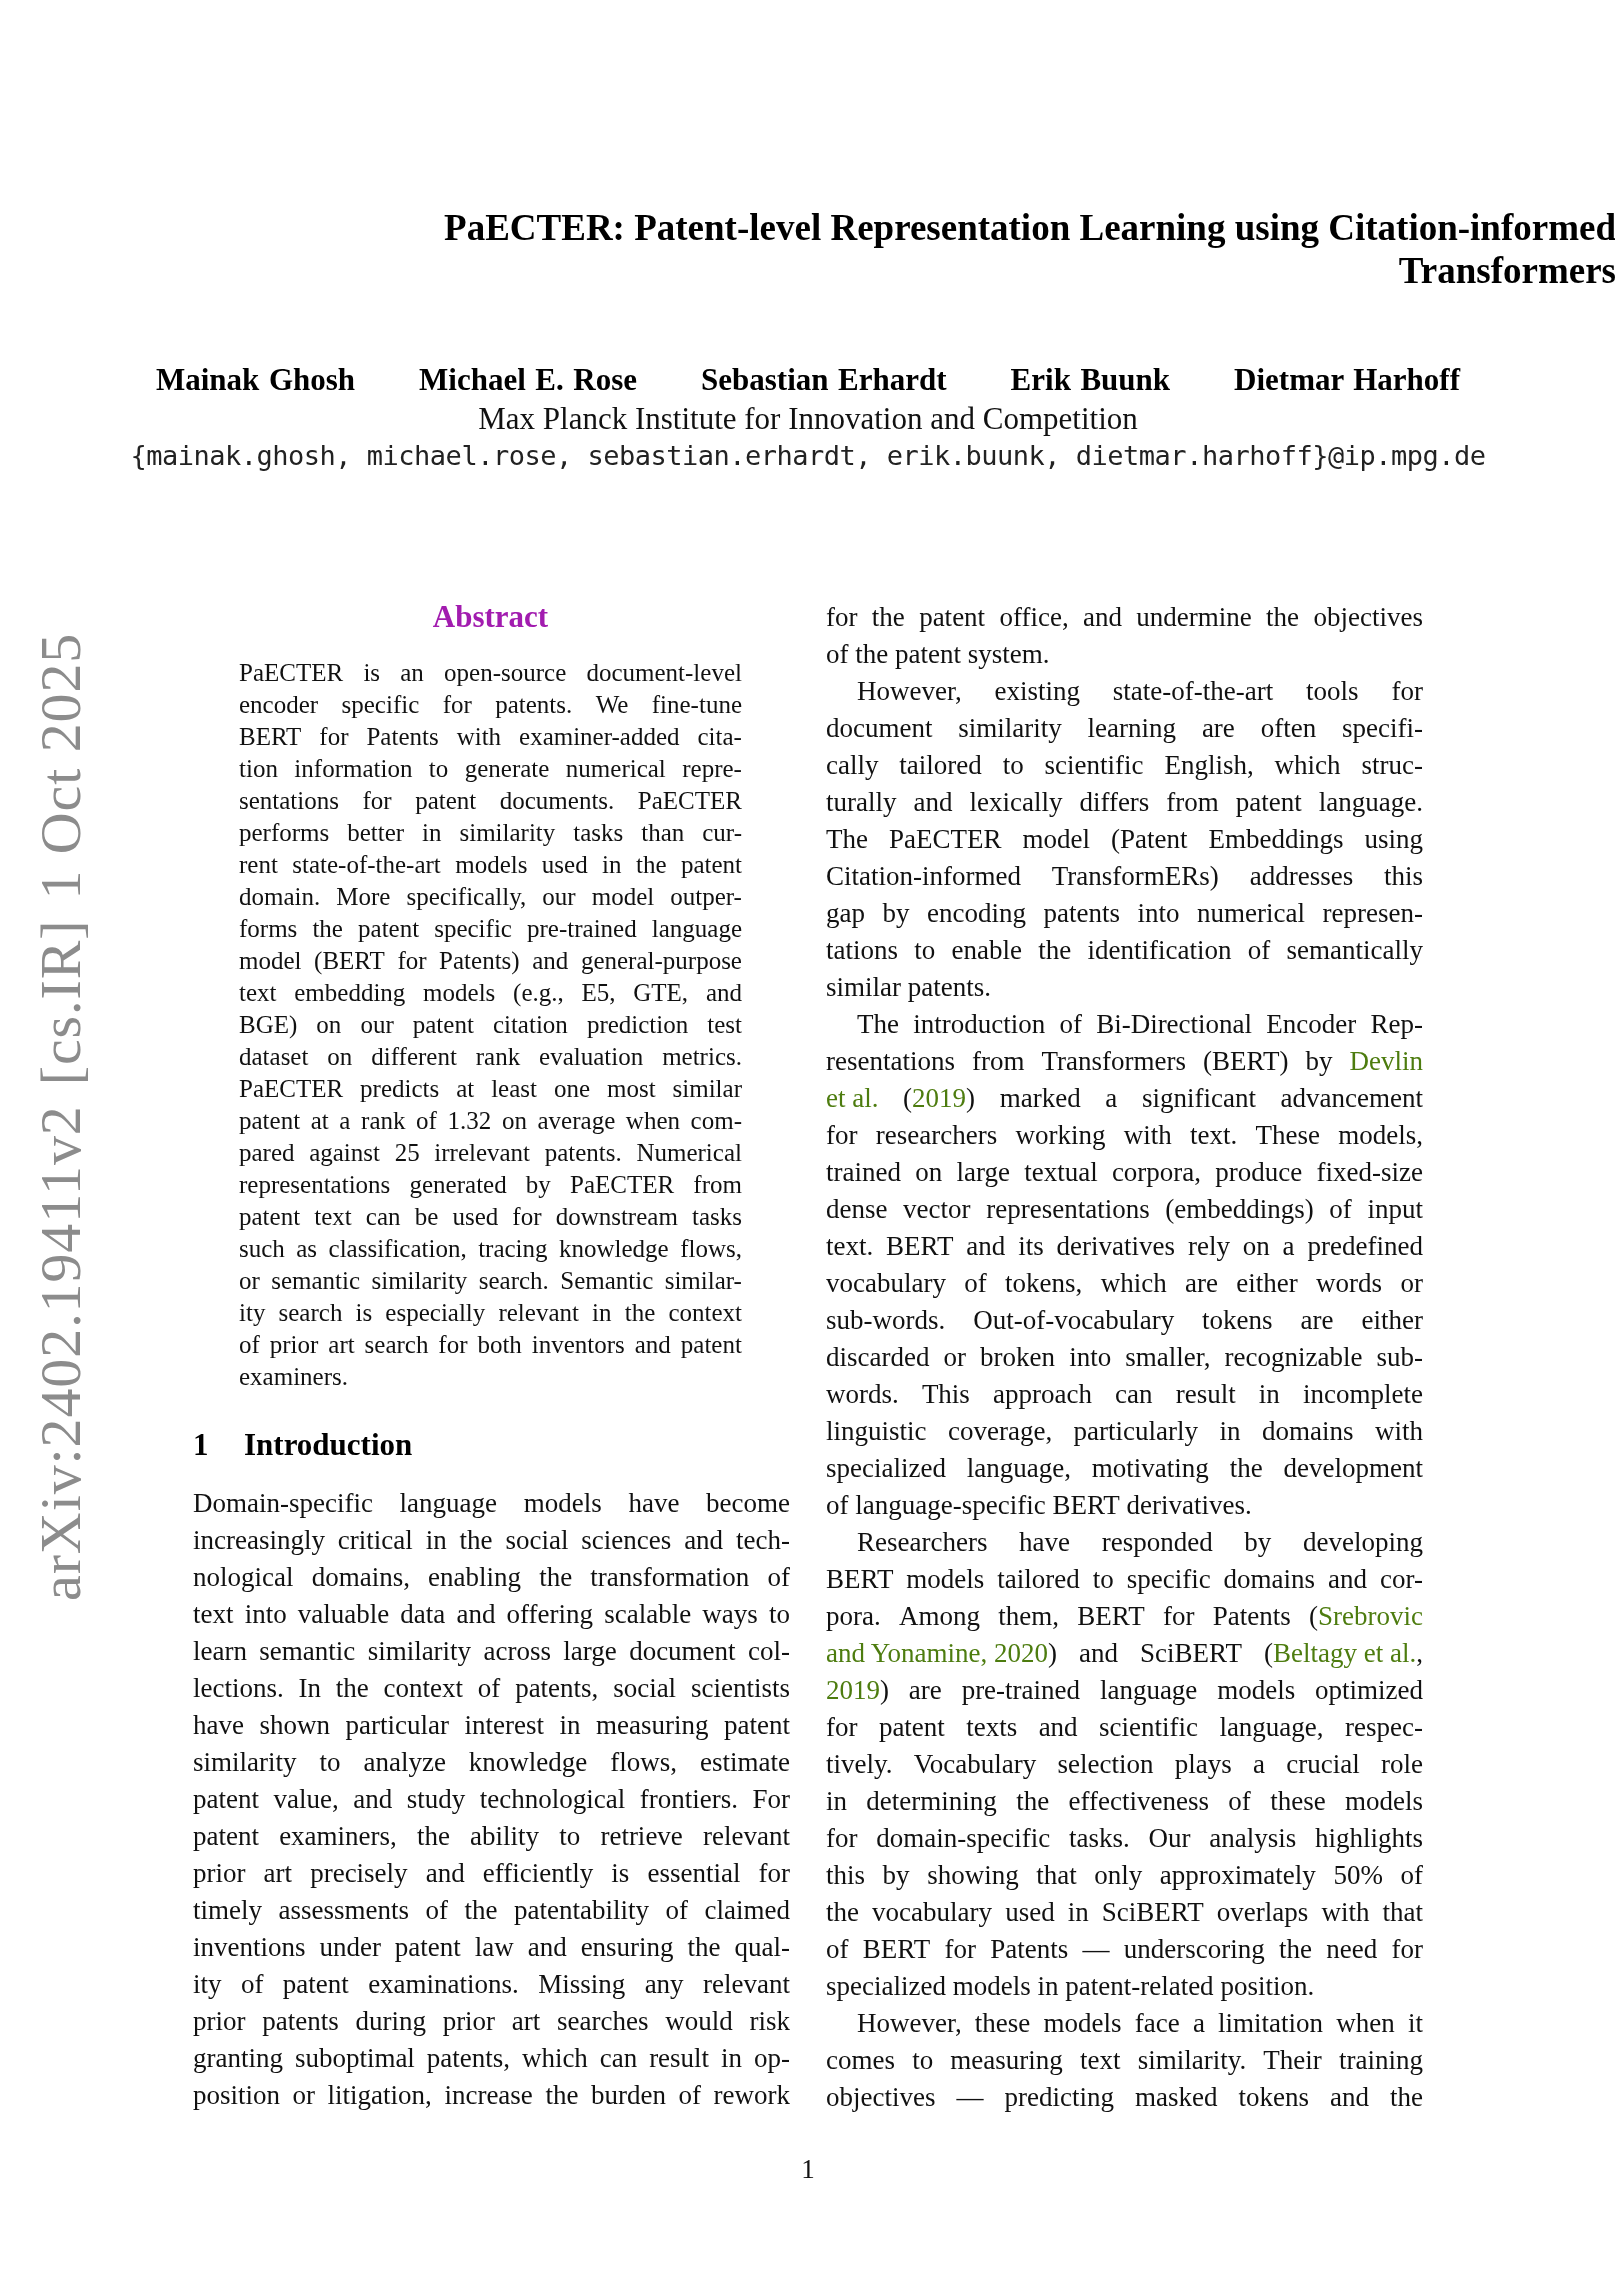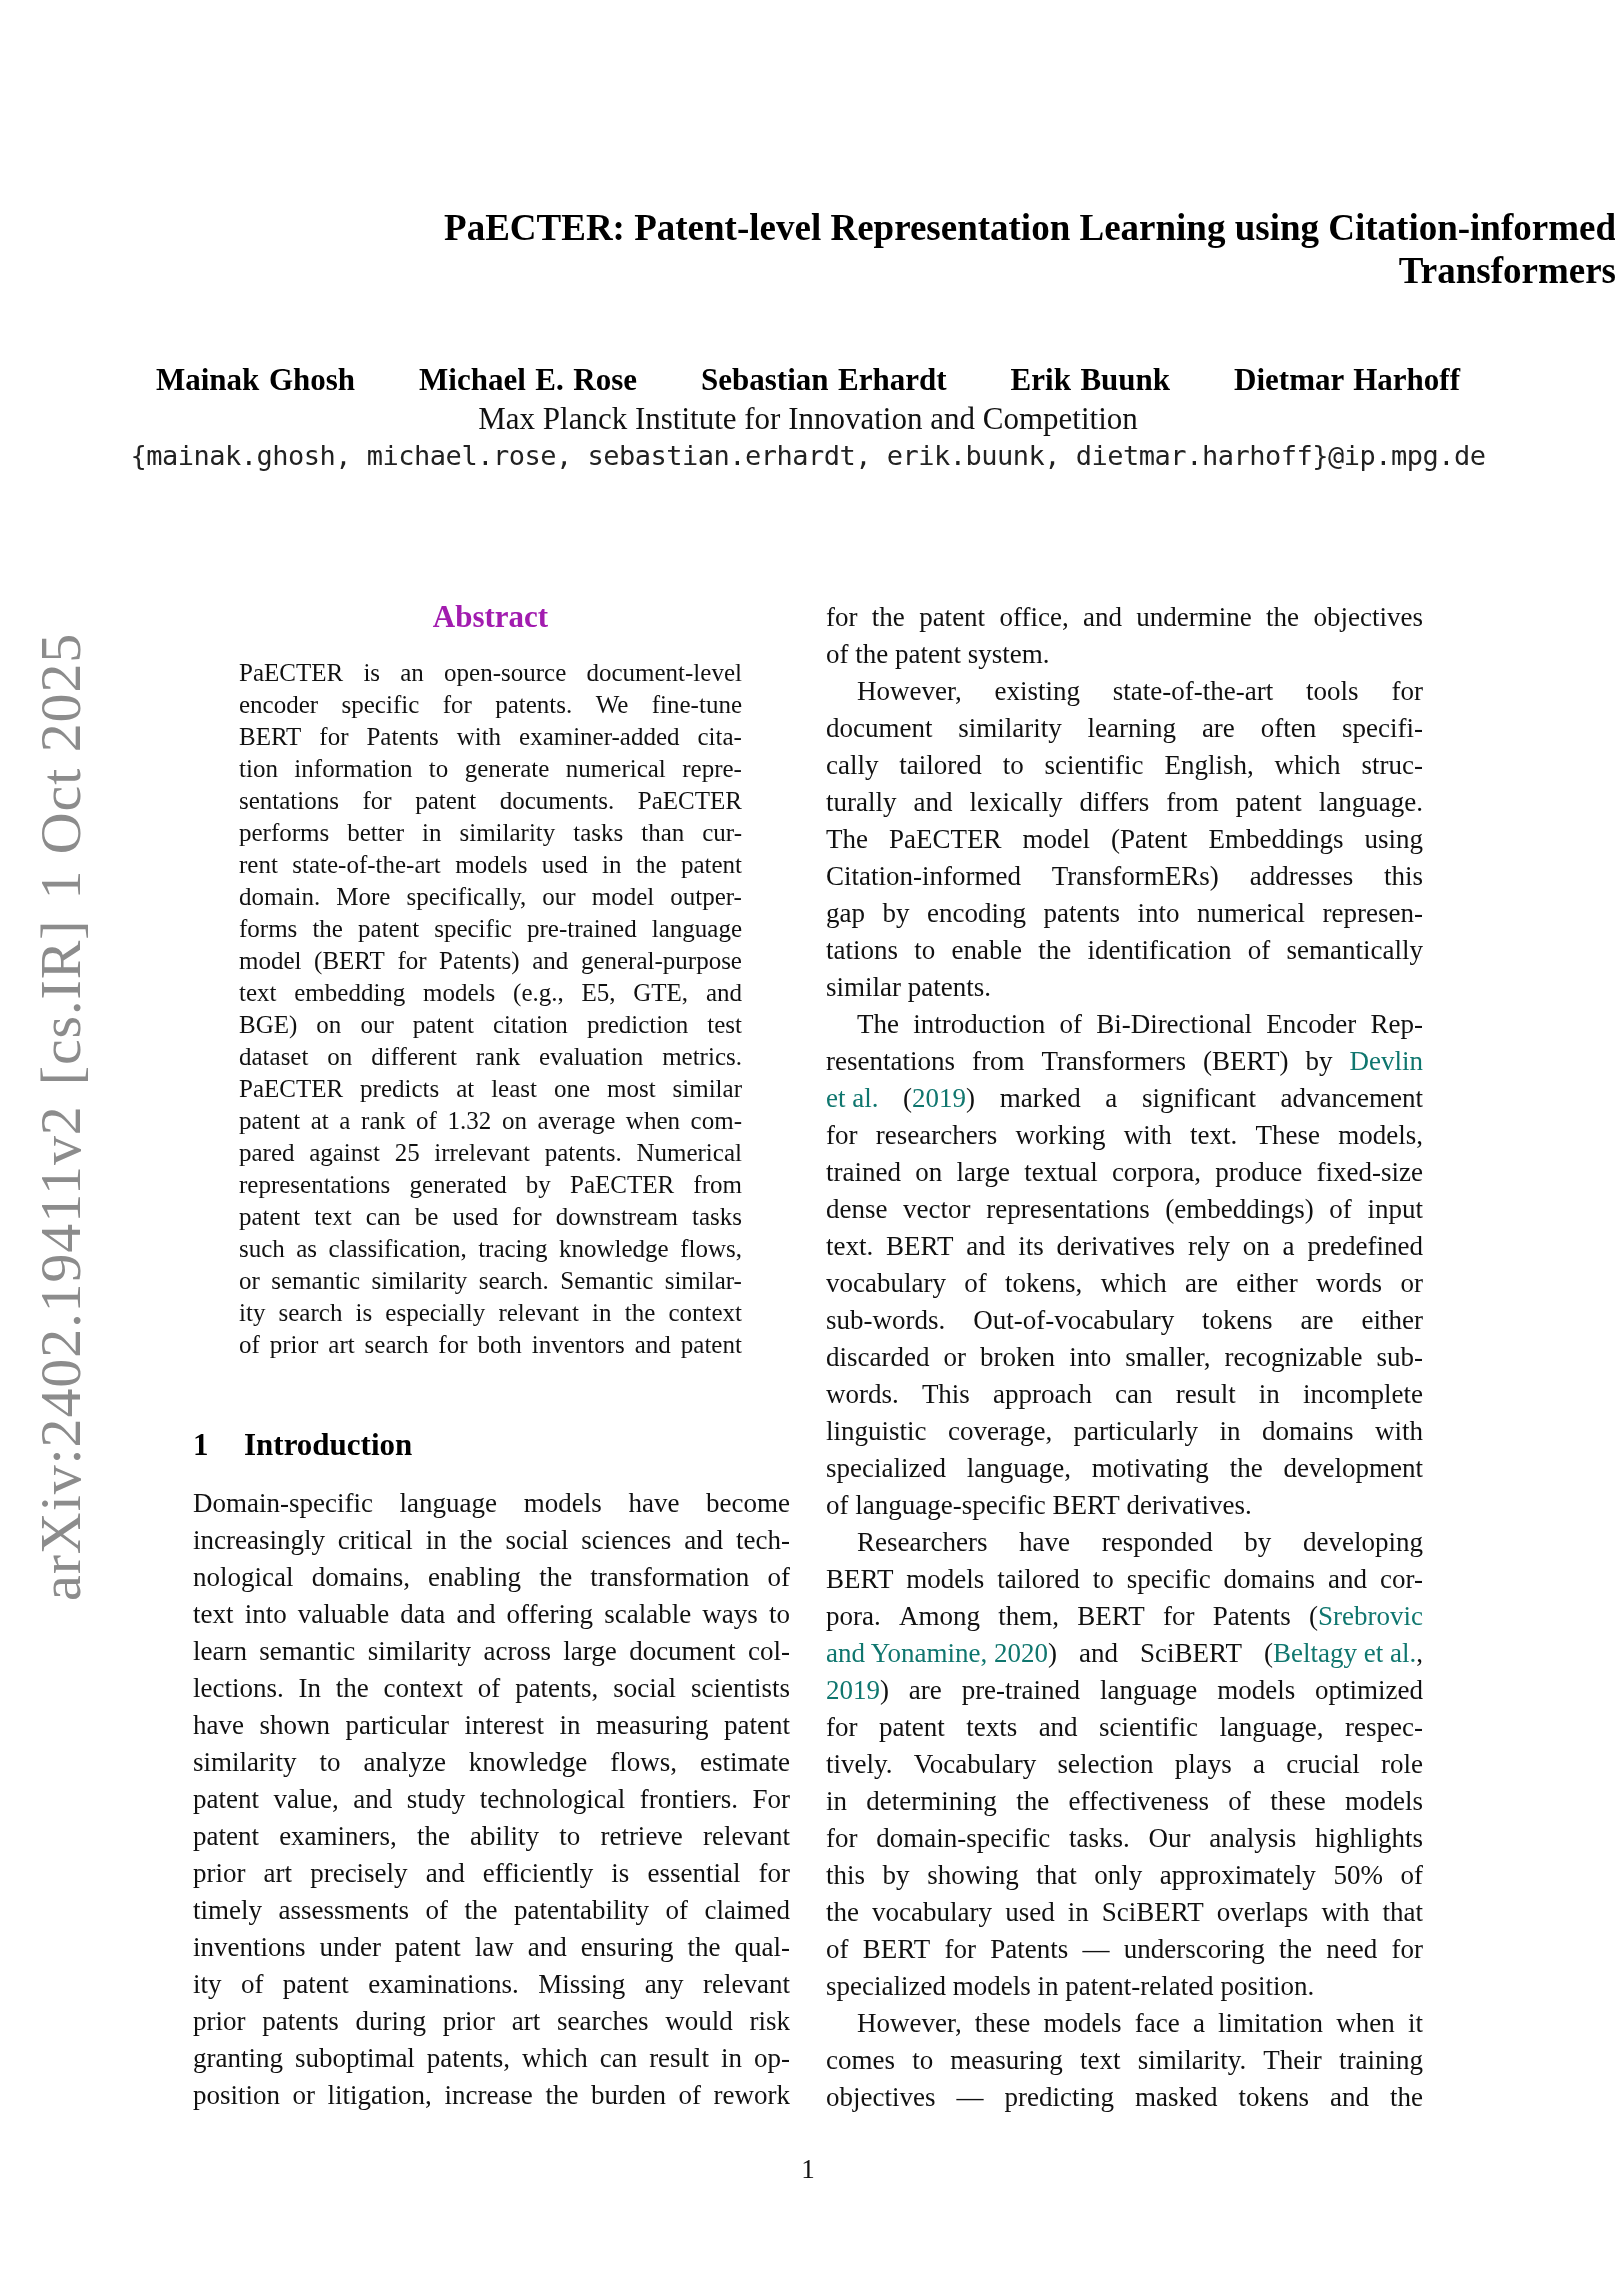--- a/index.html
+++ b/index.html
@@ -15,21 +15,21 @@
            font-size:58px; color:#8c8c8c; white-space:nowrap; letter-spacing:0.9px; }
   .arxiv span { margin-right:20px; }
   .abs-title { left:239px; width:503px; text-align:center; font-weight:bold; font-size:31px; color:#a21caf;font-family:Liberation Serif, serif; }
   .abstract { left:239px; top:657px; width:503px; font-size:25px; line-height:32px; }
   .col { font-size:27px; line-height:37px; width:597px; }
   .jline { display:flex; justify-content:space-between; white-space:nowrap; }
   .jline.last { justify-content:flex-start; gap:0.25em; }
   .indent { padding-left:31px; }
   .sec { font-weight:bold; font-size:31px; color:#000; }
   .sec .num { display:inline-block; width:51px; }
-  .cite { color:#0f766e; }
+  .cite { color:#4d7c0f; }
   .pagenum { left:0; width:1616px; text-align:center; top:2154px; font-size:27px; }
 </style>
 </head>
 <body>
 
 <div class="abs title" style="top:206px;">
   <div>PaECTER: Patent-level Representation Learning using Citation-informed</div>
   <div>Transformers</div>
 </div>
 
@@ -226,20 +226,23 @@
     <div class="jline">
       <span>of</span>
       <span>prior</span>
       <span>art</span>
       <span>search</span>
       <span>for</span>
       <span>both</span>
       <span>inventors</span>
       <span>and</span>
       <span>patent</span>
+    </div>
+    <div class="jline last">
+      <span>examiners.</span>
     </div>
   </div>
 
 <div class="abs sec" style="left:193px; top:1427px;">
   <span class="num">1</span><span>Introduction</span>
 </div>
 
 <div class="abs col" style="left:193px; top:1485px;" id="left-col">
     <div class="jline">
       <span>Domain-specific</span>

